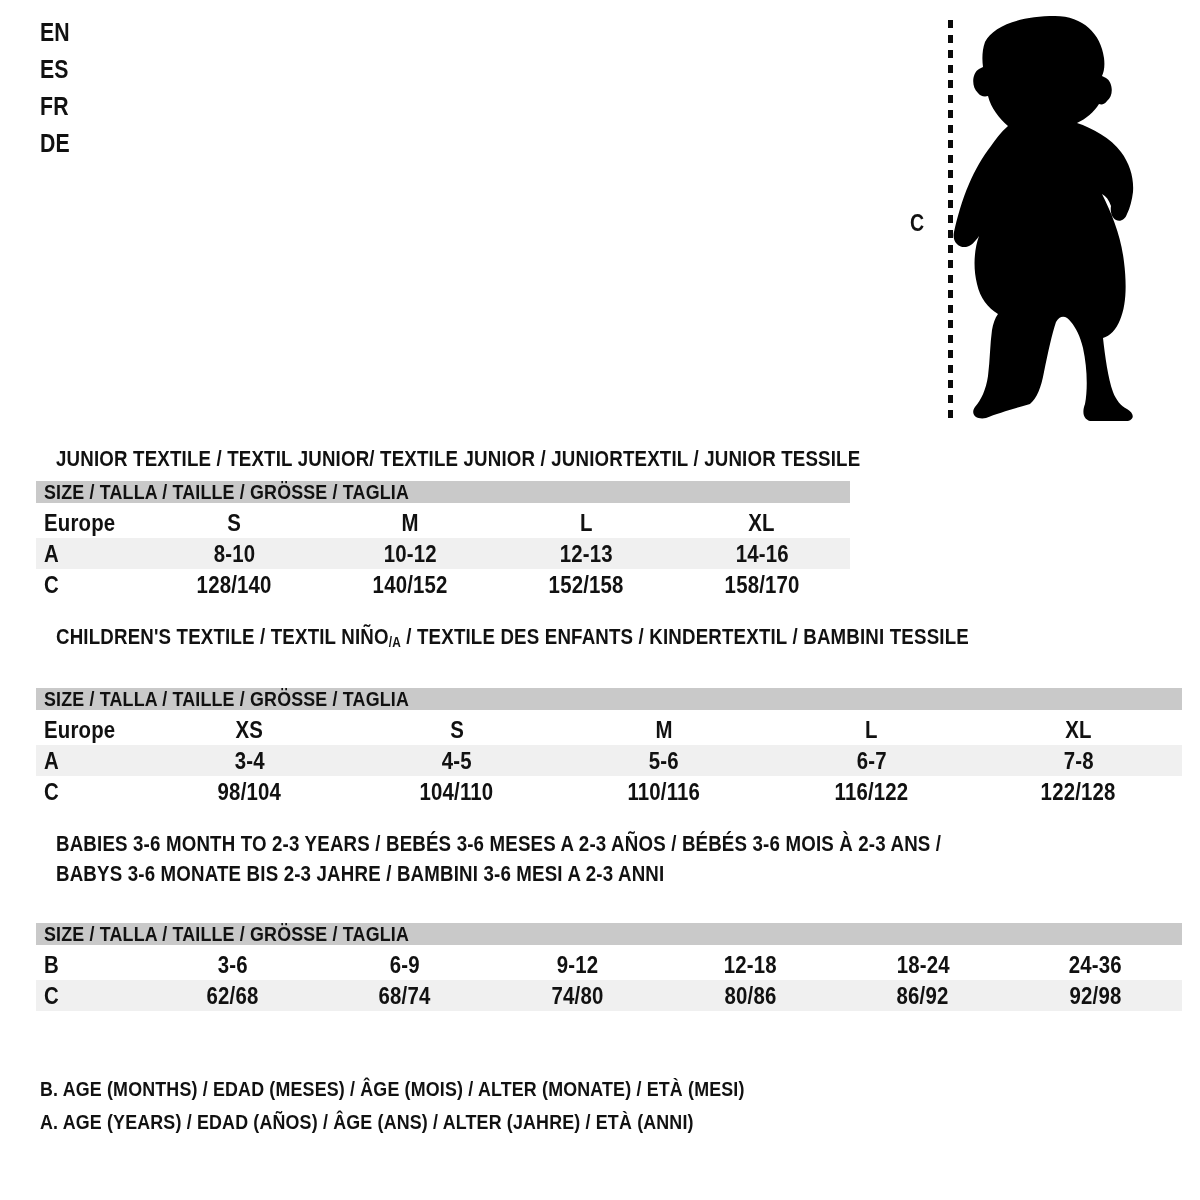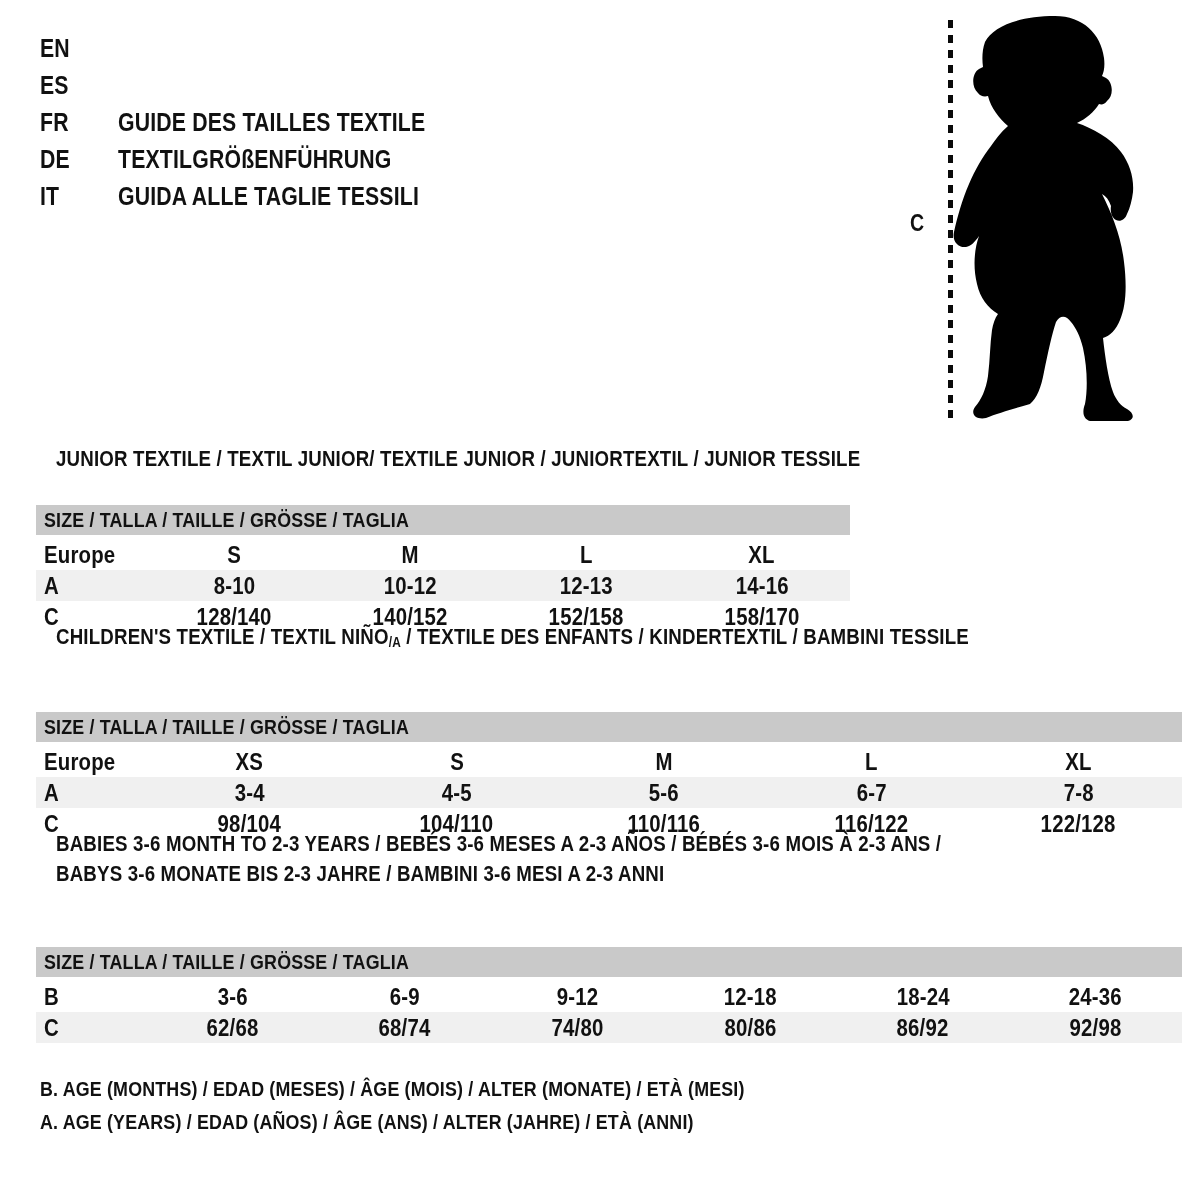--- a/index.html
+++ b/index.html
@@ -22,21 +22,21 @@
   .cond-c {
     display: inline-block;
     transform: scaleX(0.85);
     transform-origin: 50% 50%;
     white-space: nowrap;
     font-weight: bold;
     letter-spacing: 0.2px;
   }
 
   
-  .lang-list { position: absolute; top: 30px; left: 40px; }
+  .lang-list { position: absolute; top: 14px; left: 40px; }
   .lang-row { display: flex; align-items: center; height: 37px; font-size: 25px; }
   .lang-code { width: 78px; flex: none; }
   .lang-title { flex: none; }
 
   
   .figure-area { position: absolute; left: 880px; top: 0; width: 320px; height: 430px; }
   .dash-line {
     position: absolute; left: 68px; top: 20px; width: 5px; height: 398px;
     background: repeating-linear-gradient(to bottom, #0a0a0a 0px, #0a0a0a 8px, transparent 8px, transparent 15px);
   }
@@ -49,25 +49,24 @@
   .sec-title-children { top: 608px; }
   .sec-title-babies { top: 813px; line-height: 30px; }
   .title-sub { font-size: 14px; vertical-align: -3px; }
 
   .tbl { position: absolute; left: 36px; }
   .tbl-junior { top: 481px; width: 814px; }
   .tbl-children { top: 688px; width: 1146px; }
   .tbl-babies { top: 923px; width: 1146px; }
 
   .bar {
-    height: 30px; background: #c9c9c9;
+    height: 22px; background: #c9c9c9;
     display: flex; align-items: center;
     padding-left: 8px; font-size: 21px;
     margin-bottom: 4px;
-    margin-top: 24px;
   }
   .trow { display: grid; align-items: center; height: 31px; font-size: 24px; }
   .cols4 { grid-template-columns: 110px repeat(4, 1fr); }
   .cols5 { grid-template-columns: 110px repeat(5, 1fr); }
   .cols6 { grid-template-columns: 110px repeat(6, 1fr); }
   .striped { background: #f0f0f0; }
   .lbl { padding-left: 8px; text-align: left; }
   .val { text-align: center; }
 
   
@@ -79,29 +78,23 @@
 
 <div class="lang-list">
   <div class="lang-row">
     <span class="lang-code"><span class="cond">EN</span></span>
   </div>
   <div class="lang-row">
     <span class="lang-code"><span class="cond">ES</span></span>
   </div>
   <div class="lang-row">
     <span class="lang-code"><span class="cond">FR</span></span>
-    <span class="lang-title"><span class="cond">GUIDE DES TAILLES TEXTILE</span></span>
   </div>
   <div class="lang-row">
     <span class="lang-code"><span class="cond">DE</span></span>
-    <span class="lang-title"><span class="cond">TEXTILGRÖßENFÜHRUNG</span></span>
-  </div>
-  <div class="lang-row">
-    <span class="lang-code"><span class="cond">IT</span></span>
-    <span class="lang-title"><span class="cond">GUIDA ALLE TAGLIE TESSILI</span></span>
   </div>
 </div>
 
 <div class="figure-area">
   <span class="figure-label cond">C</span>
   <div class="dash-line"></div>
   <svg class="figure-svg" width="320" height="430" viewBox="0 0 320 430" xmlns="http://www.w3.org/2000/svg" aria-hidden="true">
     <path fill="#000000" d="
       M175,16
       C203,16 221,34 224,58

